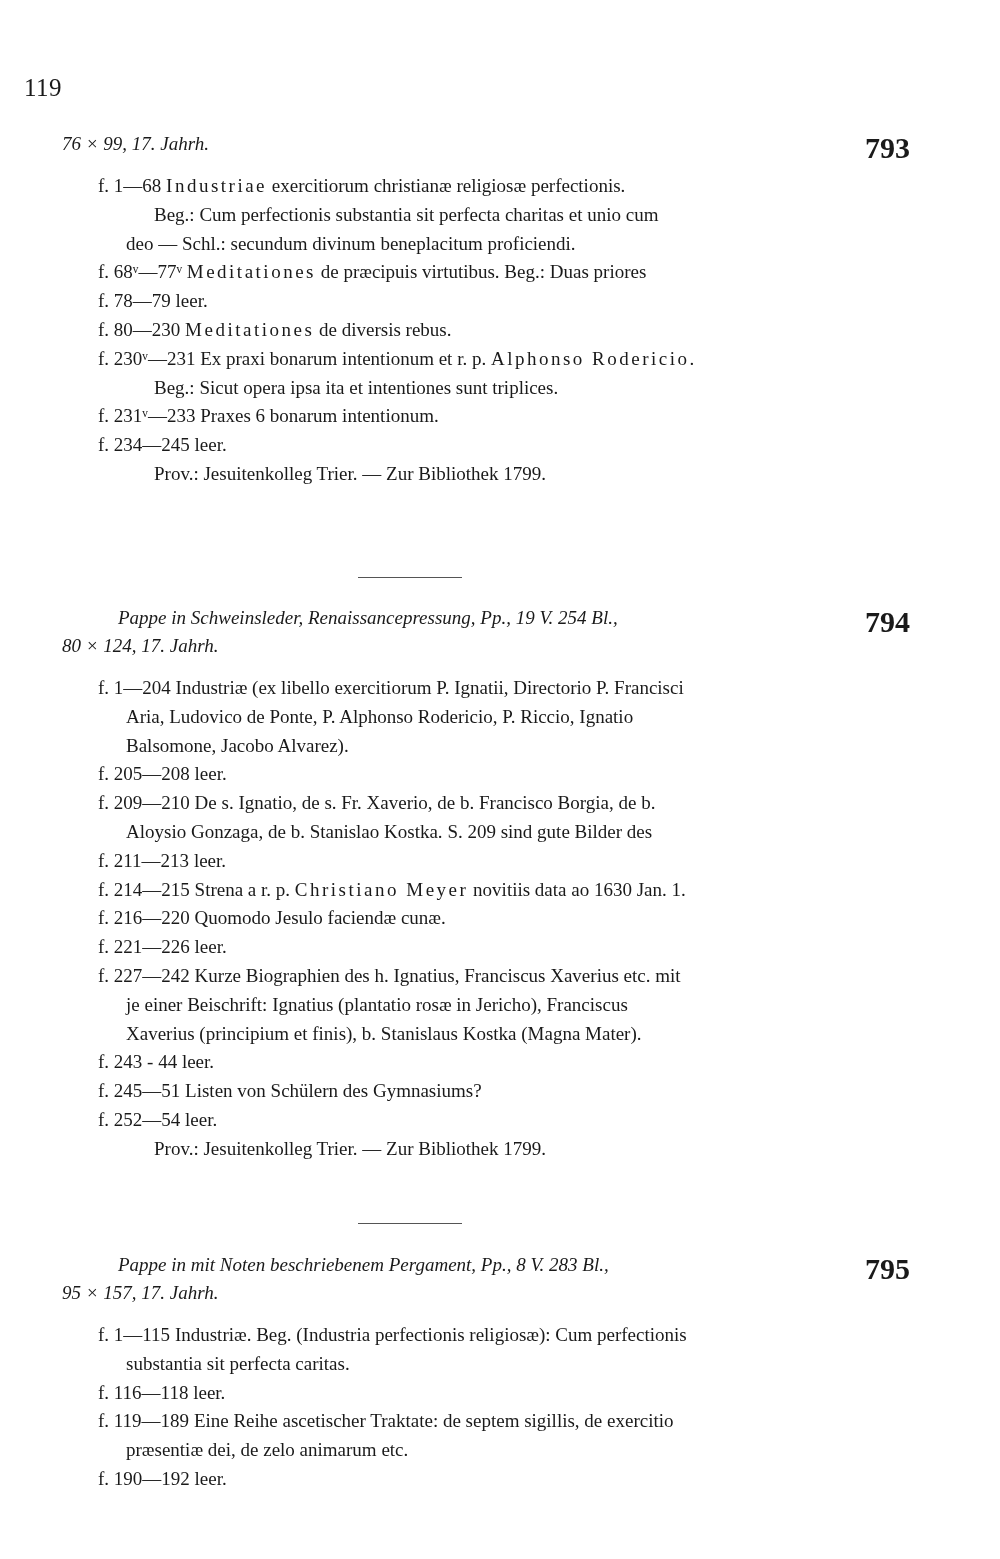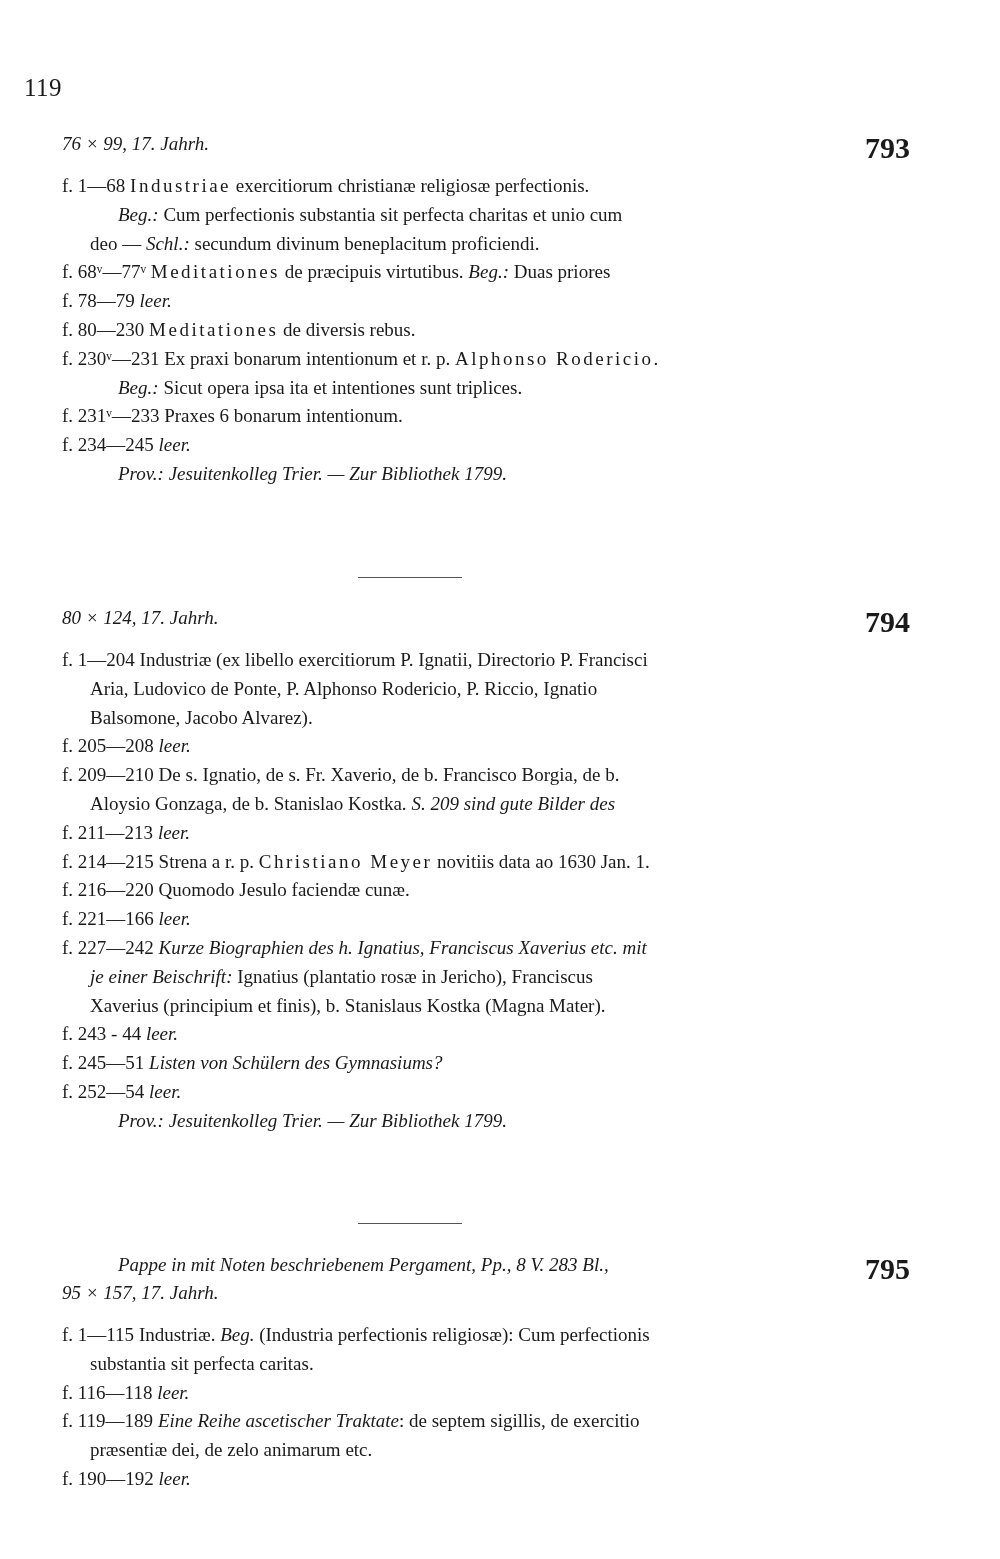--- a/index.html
+++ b/index.html
@@ -17,25 +17,25 @@
     position: relative; font-style: italic; font-size: 19px; line-height: 28px;
     padding-right: 0;
   }
   .header .l1 { display: block; padding-left: 56px; white-space: nowrap; }
   .header .l2 { display: block; white-space: nowrap; font-style: italic; }
   .shelf {
     position: absolute; right: -48px; top: 4px; font-style: normal; font-weight: bold;
     font-size: 30px;
   }
   .lines { margin-top: 14px; font-size: 19px; line-height: 28.8px; }
-  .line { display: block; white-space: nowrap; }
+  .line { display: block; white-space: nowrap; margin-left: 36px; }
   .line.indent { padding-left: 28px; }
   .line.indent2 { padding-left: 56px; }
   .spaced { letter-spacing: 2.5px; }
-  .it { font-style: italic; }
+  .it { }
   .rule {
     position: absolute; left: 358px; width: 104px; height: 0;
     border-top: 1.5px solid #555;
   }
 </style>
 </head>
 <body>
 
 <div class="page-number">119</div>
 
@@ -56,34 +56,35 @@
     <span class="line"><span>f. 231ᵛ—233</span> <span>Praxes 6 bonarum intentionum.</span></span>
     <span class="line"><span>f. 234—245</span> <span class="it">leer.</span></span>
     <span class="line indent2 it">Prov.: Jesuitenkolleg Trier. — Zur Bibliothek 1799.</span>
   </div>
 </div>
 
 <div class="rule" style="top:577px;"></div>
 
 <div class="entry" style="top:604px;">
   <div class="header">
+    <span class="l1">Pappe in Schweinsleder, Renaissancepressung, Pp., 19 V. 254 Bl.,</span>
     <span class="l2">80 × 124, 17. Jahrh.</span>
     <span class="shelf">794</span>
   </div>
   <div class="lines">
     <span class="line"><span>f. 1—204</span> <span>Industriæ (ex libello exercitiorum P. Ignatii, Directorio P. Francisci</span></span>
     <span class="line indent">Aria, Ludovico de Ponte, P. Alphonso Rodericio, P. Riccio, Ignatio</span>
     <span class="line indent">Balsomone, Jacobo Alvarez).</span>
     <span class="line"><span>f. 205—208</span> <span class="it">leer.</span></span>
     <span class="line"><span>f. 209—210</span> <span>De s. Ignatio, de s. Fr. Xaverio, de b. Francisco Borgia, de b.</span></span>
     <span class="line indent"><span>Aloysio Gonzaga, de b. Stanislao Kostka.  </span><span class="it">S. 209 sind gute Bilder des</span></span>
     <span class="line"><span>f. 211—213</span> <span class="it">leer.</span></span>
     <span class="line"><span>f. 214—215</span> <span>Strena a r. p. </span><span class="spaced">Christiano Meyer</span><span> novitiis data ao 1630 Jan. 1.</span></span>
     <span class="line"><span>f. 216—220</span> <span>Quomodo Jesulo faciendæ cunæ.</span></span>
-    <span class="line"><span>f. 221—166</span> <span class="it">leer.</span></span>
+    <span class="line"><span>f. 221—226</span> <span class="it">leer.</span></span>
     <span class="line"><span>f. 227—242</span> <span class="it">Kurze Biographien des h. Ignatius, Franciscus Xaverius etc. mit</span></span>
     <span class="line indent"><span class="it">je einer Beischrift:</span><span> Ignatius (plantatio rosæ in Jericho), Franciscus</span></span>
     <span class="line indent">Xaverius (principium et finis), b. Stanislaus Kostka (Magna Mater).</span>
     <span class="line"><span>f. 243 - 44</span> <span class="it">leer.</span></span>
     <span class="line"><span>f. 245—51</span> <span class="it">Listen von Schülern des Gymnasiums?</span></span>
     <span class="line"><span>f. 252—54</span> <span class="it">leer.</span></span>
     <span class="line indent2 it">Prov.: Jesuitenkolleg Trier. — Zur Bibliothek 1799.</span>
   </div>
 </div>
 

